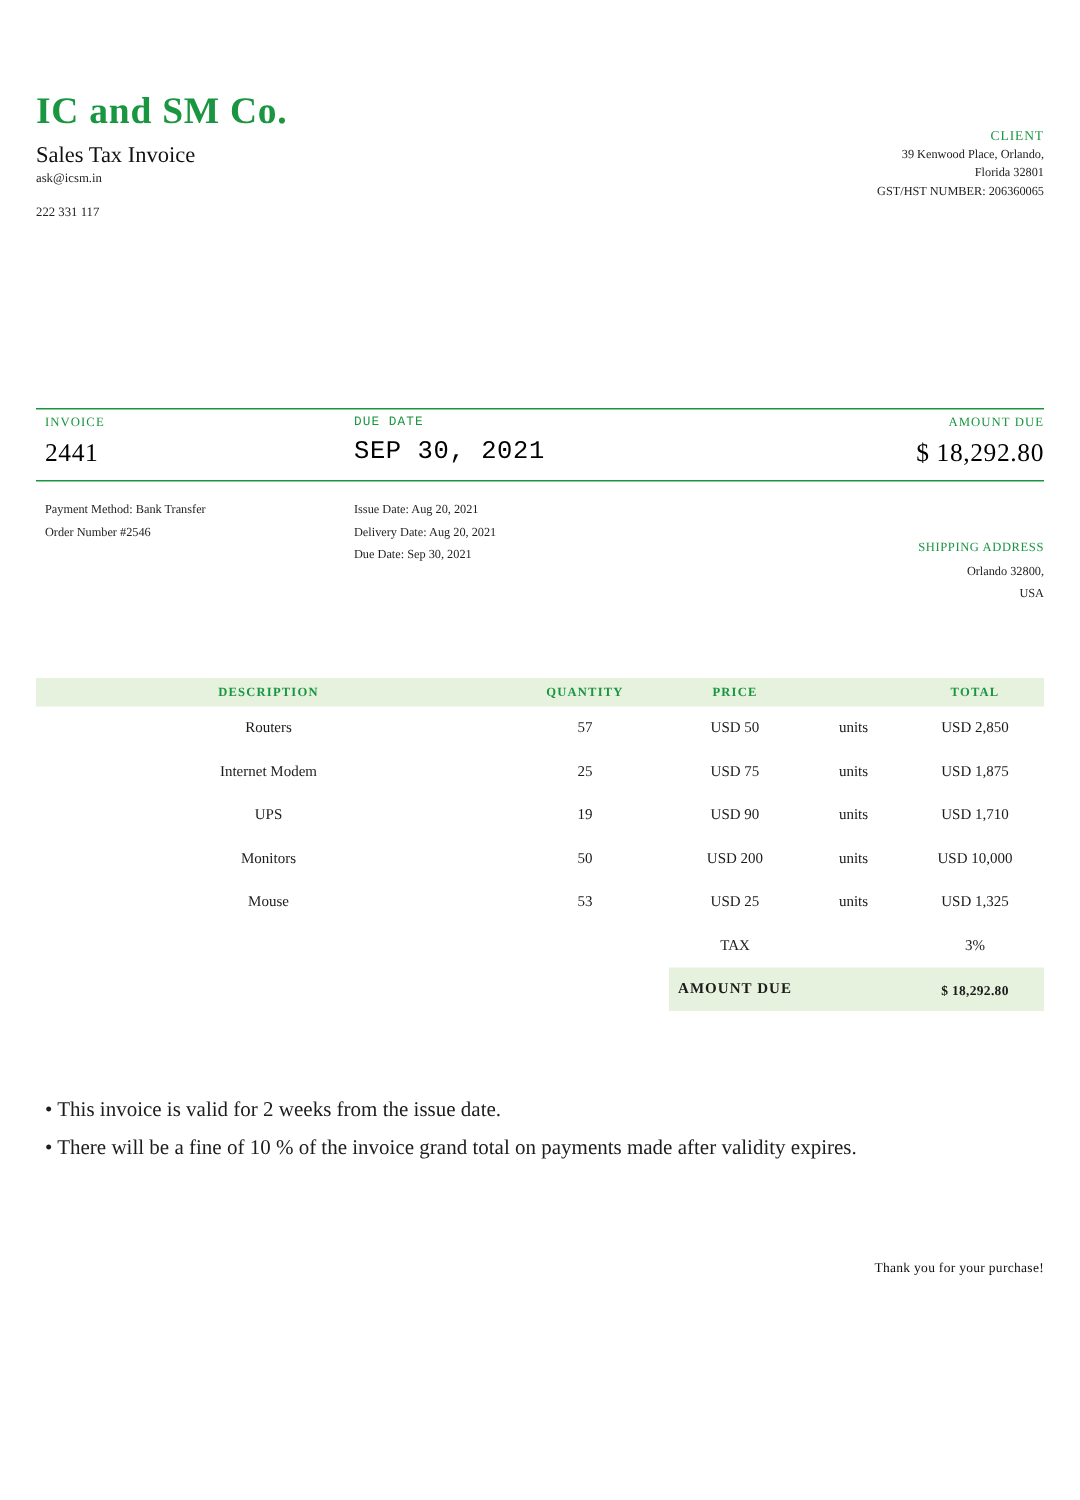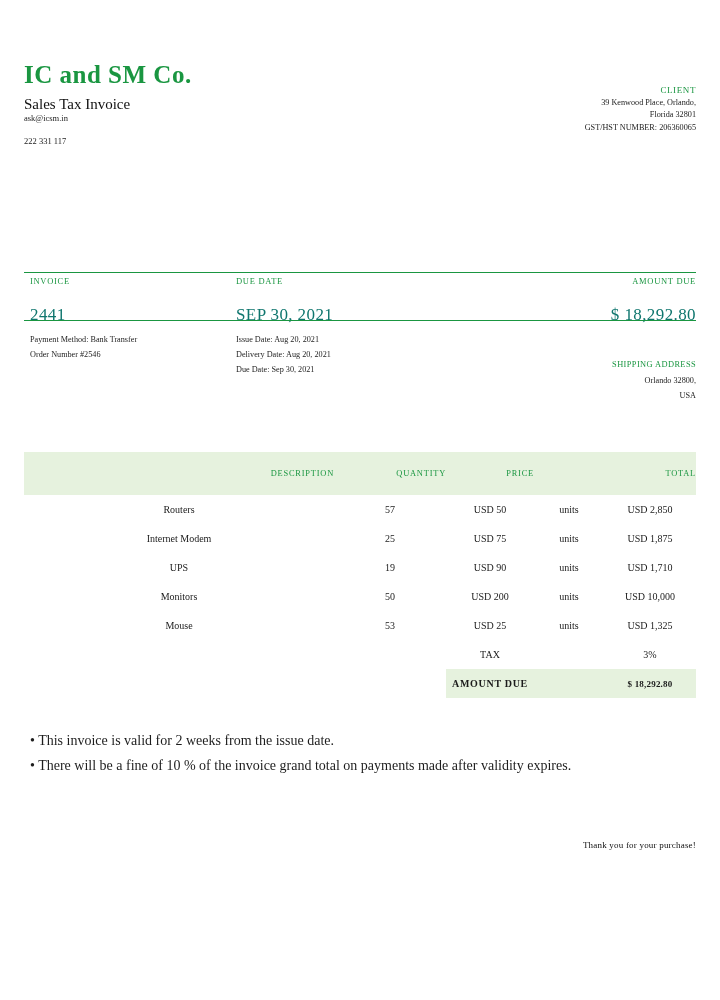--- a/index.html
+++ b/index.html
@@ -102,27 +102,27 @@
   }
   .sum-col { position: absolute; top: 0; }
   .sum-label {
     font-size: 8.5px;
     color: #1a9641;
     letter-spacing: 0.7px;
     line-height: 1.2;
   }
   .sum-value {
     font-size: 17px;
-    color: #0f766e;
-    margin-top: 20px;
+    color: #000000;
+    margin-top: 7px;
     line-height: 1.1;
     letter-spacing: 0.4px;
   }
   .col-invoice { left: 6px; }
-  .col-due { left: 212px; }
+  .col-due { left: 212px; font-family: Liberation Mono, monospace; }
   .col-amount { right: 0; text-align: right; }
 
   
   .meta {
     position: absolute;
     left: 0;
     top: 332px;
     width: 672px;
     height: 70px;
     font-size: 8.2px;
@@ -147,24 +147,24 @@
   }
   table.items-table {
     border-collapse: collapse;
     width: 672px;
     table-layout: fixed;
   }
   table.items-table th {
     background: #e6f2de;
     color: #1a9641;
     font-size: 8.4px;
-    font-weight: normal;
+    font-weight: bold;
     letter-spacing: 0.8px;
-    padding: 17px 0;
-    text-align: right;
+    padding: 5px 0;
+    text-align: center;
   }
   table.items-table td {
     font-size: 10px;
     color: #1b1b1b;
     padding: 9px 0;
     text-align: center;
   }
   .c-desc { width: 310px; }
   .c-qty  { width: 112px; }
   .c-price{ width: 88px; }

